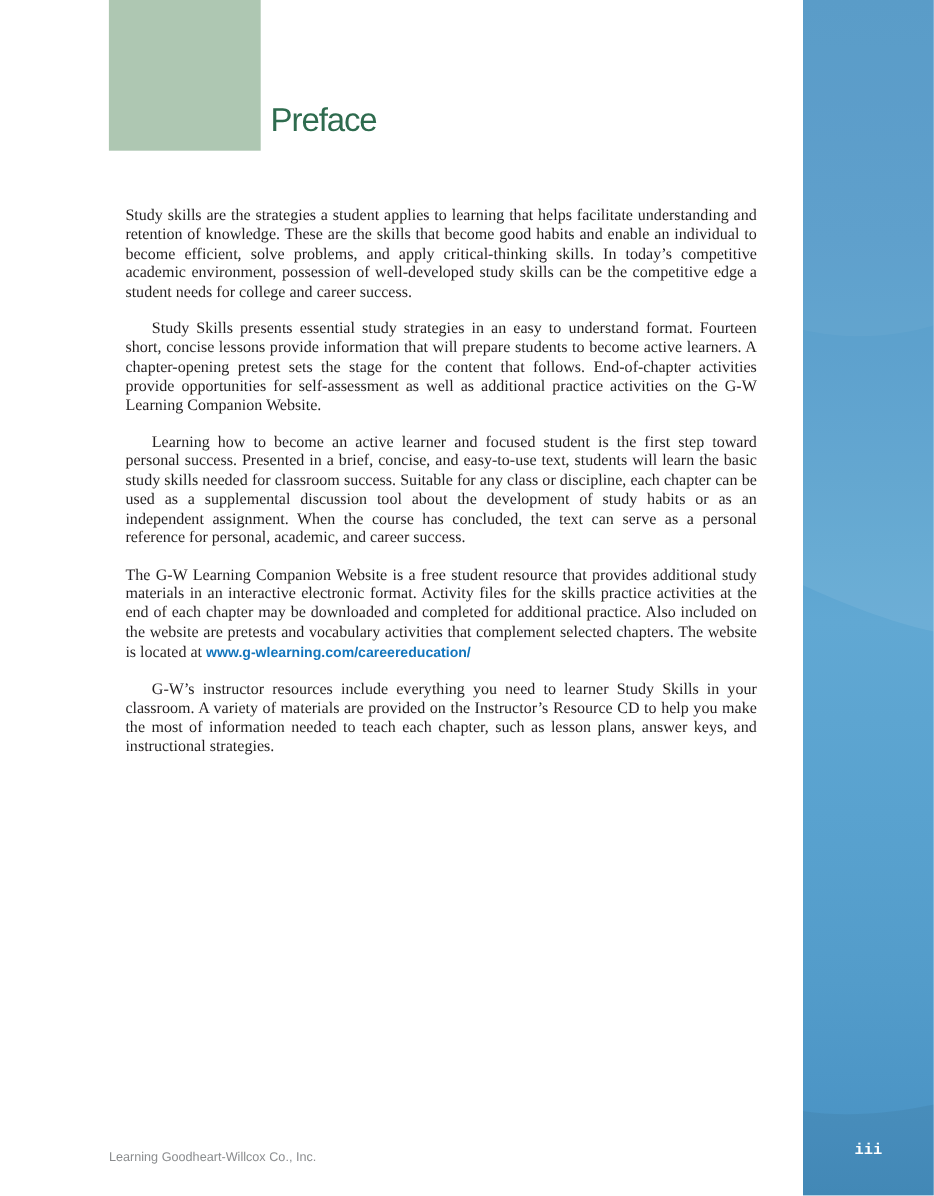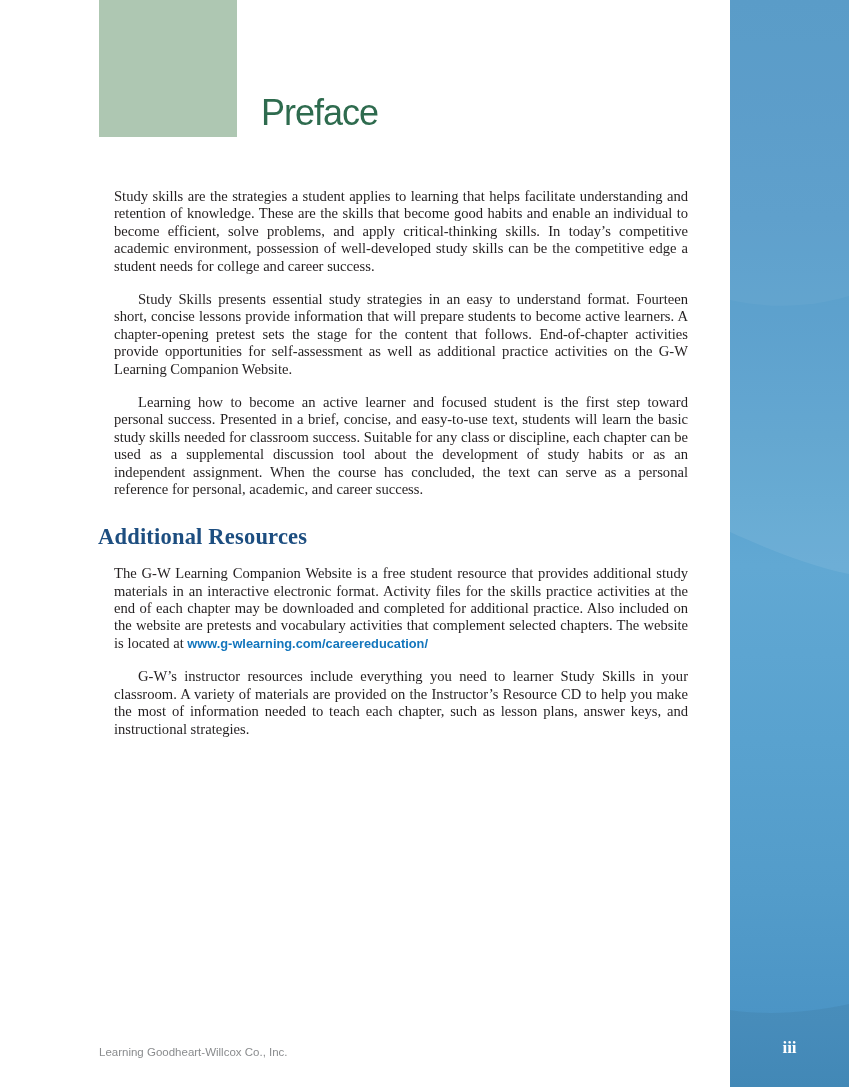--- a/index.html
+++ b/index.html
@@ -18,32 +18,32 @@
   
   .sidebar {
     position:absolute; top:0; right:0; width:119px; height:1087px;
     background:linear-gradient(180deg,
       #4690c2 0%, #4b95c6 20%, #57a0cd 40%, #61a8d3 52%,
       #59a2cf 68%, #539cca 82%, #4b94c5 94%, #4690c0 100%);
   }
   .sidebar svg { position:absolute; left:0; top:0; width:100%; height:100%; display:block; }
   .page-number {
     position:absolute; left:0; right:0; top:1039px; text-align:center;
-    color:#ffffff; font-family:Liberation Serif, serif;
-    font-weight:bold; font-size:17px; line-height:1;
+    color:#ffffff; font-family:Liberation Mono, monospace;
+    font-weight:bold; font-size:14px; line-height:1;
   }
   
   .green-box {
     position:absolute; left:99px; top:0; width:138px; height:137px;
     background:var(--green-box);
   }
   .title {
-    position:absolute; left:261px; top:95px; margin:0;
+    position:absolute; left:246px; top:95px; margin:0;
     font-family:"Liberation Sans", sans-serif; font-weight:normal;
-    font-size:36px; line-height:1; letter-spacing:-1px;
+    font-size:30px; line-height:1; letter-spacing:-1px;
     color:var(--title-green);
     text-align:right;
   }
   
   .content { position:absolute; left:98px; top:172px; width:606px; }
   p.body-para {
     margin:16px; font-size:14.6px; line-height:17.4px;
     text-align:justify; color:var(--body-text);
   }
   p.body-para.indent { text-indent:24px; }
@@ -82,21 +82,20 @@
   <div class="green-box"></div>
 
   <h1 class="title">Preface</h1>
 
   <div class="content">
     <div id="intro-paragraphs">
         <p class="body-para"><span>Study skills are the strategies a student applies to learning that helps facilitate understanding and retention of knowledge. These are the skills that become good habits and enable an individual to become efficient, solve problems, and apply critical-thinking skills. In today’s competitive academic environment, possession of well-developed study skills can be the competitive edge a student needs for college and career success.</span></p>
         <p class="body-para indent"><span class="italic">Study Skills</span><span> presents essential study strategies in an easy to understand format. Fourteen short, concise lessons provide information that will prepare students to become active learners. A chapter-opening pretest sets the stage for the content that follows. End-of-chapter activities provide opportunities for self-assessment as well as additional practice activities on the G-W Learning Companion Website.</span></p>
         <p class="body-para indent"><span>Learning how to become an active learner and focused student is the first step toward personal success. Presented in a brief, concise, and easy-to-use text, students will learn the basic study skills needed for classroom success. Suitable for any class or discipline, each chapter can be used as a supplemental discussion tool about the development of study habits or as an independent assignment. When the course has concluded, the text can serve as a personal reference for personal, academic, and career success.</span></p>
       </div>
-    <h2 class="section-heading">Additional Resources</h2>
     <div id="section-paragraphs">
         <p class="body-para"><span>The G-W Learning Companion Website is a free student resource that provides additional study materials in an interactive electronic format. Activity files for the skills practice activities at the end of each chapter may be downloaded and completed for additional practice. Also included on the website are pretests and vocabulary activities that complement selected chapters. The website is located at </span><a href="#" class="weblink">www.g-wlearning.com/careereducation/</a></p>
         <p class="body-para indent"><span>G-W’s instructor resources include everything you need to learner </span><span class="italic">Study Skills</span><span> in your classroom. A variety of materials are provided on the Instructor’s Resource CD to help you make the most of information needed to teach each chapter, such as lesson plans, answer keys, and instructional strategies.</span></p>
       </div>
   </div>
 
   <div class="footer">Learning Goodheart-Willcox Co., Inc.</div>
 
 </div>
 

